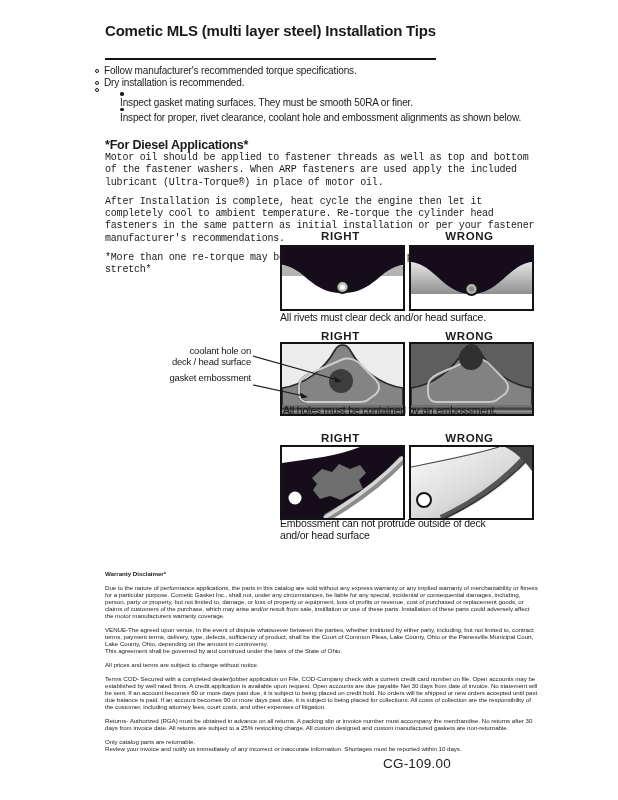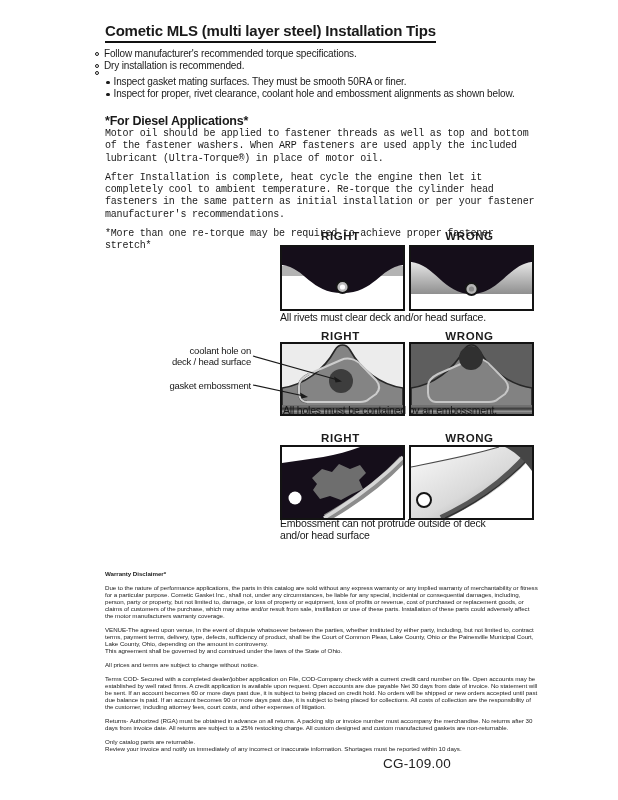--- a/index.html
+++ b/index.html
@@ -8,25 +8,25 @@
   *{margin:0;padding:0;box-sizing:border-box;}
   html,body{background:#fff;}
   .page{
     position:relative;width:618px;height:800px;background:var(--paper);
     font-family:"Liberation Sans", sans-serif;color:var(--ink);overflow:hidden;
   }
   
   .textcol{position:absolute;left:105px;top:22px;width:440px;}
   h1.title{
     font-size:15px;font-weight:bold;letter-spacing:-0.2px;
-    display:inline-block;border-bottom:2px solid #111;padding-bottom:2px;margin-bottom:5px;
+    display:inline-block;border-bottom:2px solid #111;padding-bottom:19px;margin-bottom:5px;
   }
   .tips{list-style:none;font-size:10px;letter-spacing:-0.15px;line-height:12px;}
   .tips li{display:flex;align-items:baseline;margin-left:-10px;white-space:nowrap;}
-  .tips li.sub{margin-left:1px;}
+  .tips li.sub{margin-left:15px;flex-direction:column;}
   .b-open{
     flex:0 0 auto;width:4px;height:4px;border:1px solid #1a1a1a;border-radius:50%;
     margin-right:5px;position:relative;top:-1px;
   }
   .b-dot{
     flex:0 0 auto;width:3.5px;height:3.5px;background:#1a1a1a;border-radius:50%;
     margin-right:4px;position:relative;top:-1px;
   }
   h2.diesel{font-size:12.5px;font-weight:bold;margin-top:14px;letter-spacing:-0.2px;}
   .para{font-size:10px;letter-spacing:-0.2px;line-height:12.3px;margin-bottom:7px;width:440px;font-family:Liberation Mono, monospace;}
@@ -115,21 +115,21 @@
     </div>
     <div class="figcap" style="left:237px;top:84px;">All rivets must clear deck and/or head surface.</div>
 
     <div class="figlabel" style="left:237px;top:102px;">RIGHT</div>
     <div class="figlabel" style="left:366px;top:102px;">WRONG</div>
 
     <div class="ann" style="left:105px;top:117px;">
       <div>coolant hole on</div>
       <div>deck / head surface</div>
     </div>
-    <div class="ann" style="left:105px;top:152px;">
+    <div class="ann" style="left:105px;top:144px;">
       <div>gasket embossment</div>
     </div>
 
     <div class="figbox" style="left:237px;top:114px;">
       <svg width="121" height="70" viewBox="0 0 121 70">
         <rect x="0" y="0" width="121" height="70" fill="#ececec"></rect>
         <path d="M0,70 V44 C22,41 42,26 53,6 C55,2.5 58,1 60.5,1 C63,1 66,2.5 68,6 C79,26 99,41 121,44 V70 Z" fill="#848484" stroke="#262626" stroke-width="1.6"></path>
         <rect x="0" y="61" width="121" height="9" fill="#707070"></rect>
         <rect x="0" y="63.5" width="121" height="2.2" fill="#424242"></rect>
         <rect x="0" y="66.8" width="121" height="1.4" fill="#949494"></rect>

